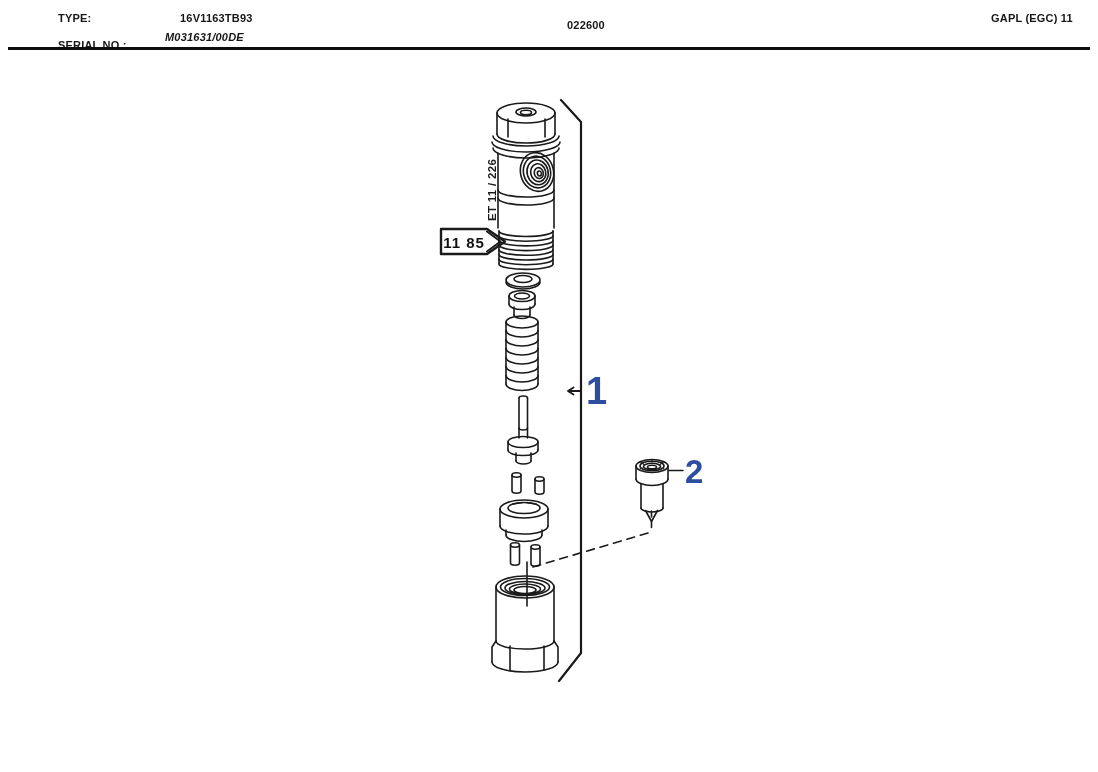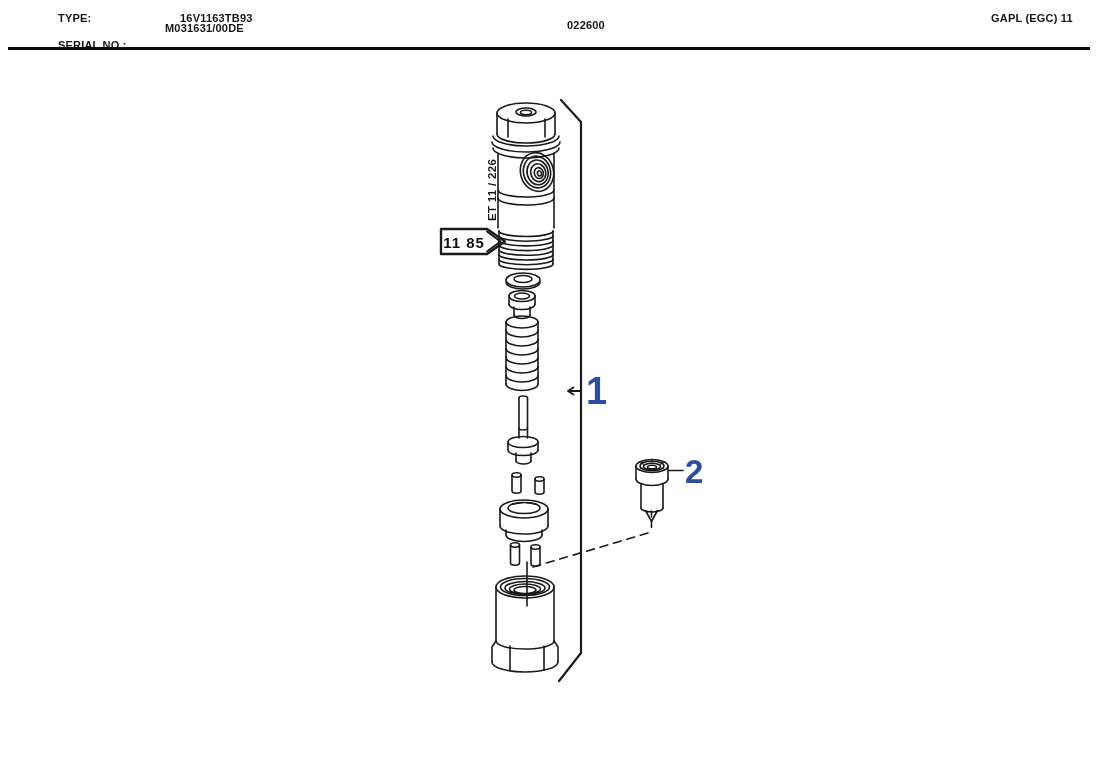--- a/index.html
+++ b/index.html
@@ -5,21 +5,21 @@
   * { margin: 0; padding: 0; box-sizing: border-box; }
   html, body { width: 1098px; height: 772px; background: #ffffff; overflow: hidden; }
   body { position: relative; font-family: "Liberation Sans", sans-serif; }
 
   .header { position: absolute; top: 8px; left: 0; width: 100%; height: 40px; }
   .hdr-text { position: absolute; font-weight: bold; font-size: 11px; line-height: 19px;
               color: #161616; letter-spacing: 0.2px; white-space: nowrap; }
   .hdr-type-label   { top: 1px;  left: 58px; }
   .hdr-type-value   { top: 1px;  left: 180px; }
   .hdr-serial-label { top: 28px; left: 58px; }
-  .hdr-serial-value { top: 11px; left: 165px; }
+  .hdr-serial-value { top: 20px; left: 165px; font-style: italic; }
   .hdr-center-code  { top: 8px;  left: 567px; }
   .hdr-right-code   { top: 1px;  left: 962px; margin-left: 29px; }
 
   .divider { position: absolute; top: 47px; left: 8px; width: 1082px; height: 3px;
              background: #0d0d0d; }
 
   .diagram-svg { position: absolute; top: 0; left: 0; }
 
   svg text { font-family: "Liberation Sans", sans-serif; }
   .etched  { font-size: 11.5px; font-weight: bold; fill: #1a1a1a; letter-spacing: 0.3px; }

